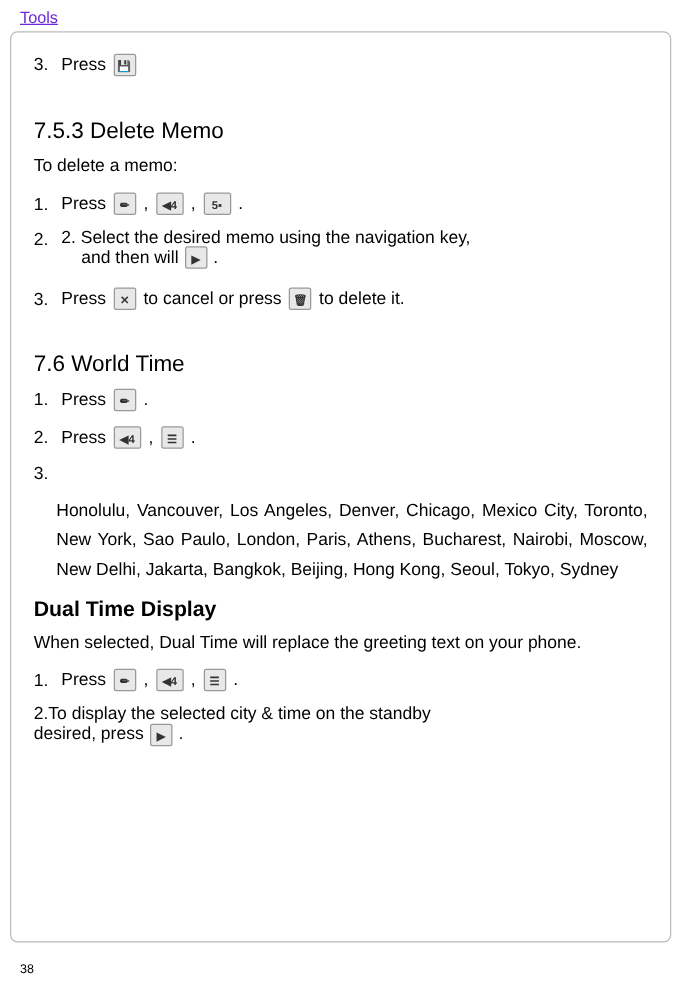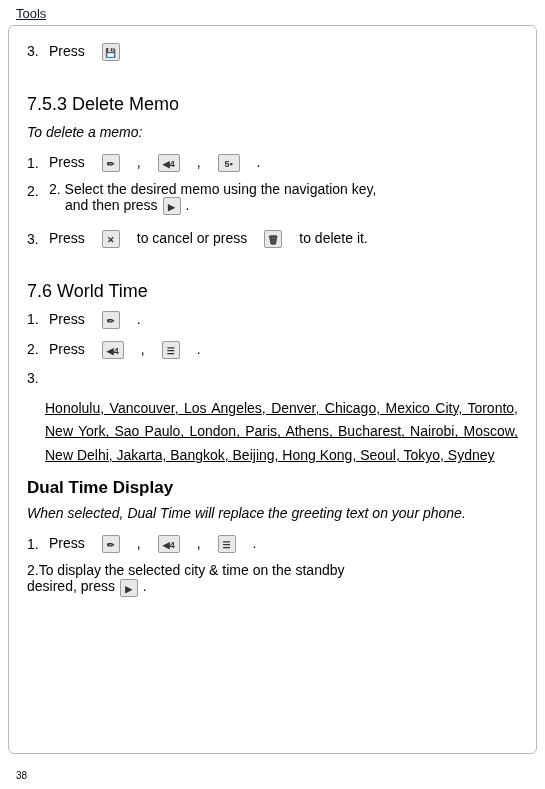--- a/index.html
+++ b/index.html
@@ -9,21 +9,21 @@
       font-family: Arial, sans-serif;
       font-size: 14px;
       color: #000;
       background: #fff;
       display: flex;
       flex-direction: column;
     }
     .header {
       padding: 6px 16px 4px 16px;
       font-size: 13px;
-      color: #0f172a;
+      color: #6d28d9;
       text-decoration: underline;
     }
     .content-border {
       margin: 0 8px 8px 8px;
       border: 1px solid #bbb;
       border-radius: 6px;
       flex: 1;
       padding: 14px 18px 14px 18px;
     }
     .step-line {
@@ -33,37 +33,36 @@
       line-height: 1.5;
     }
     .step-num {
       min-width: 22px;
       font-size: 14px;
     }
     .step-content {
       display: flex;
       align-items: center;
       flex-wrap: wrap;
-      gap: 16px;
+      gap: 5px;
       line-height: 1.7;
     }
     .section-heading {
       font-size: 18px;
       font-weight: normal;
       margin: 14px 0 6px 0;
     }
     .section-subheading {
       font-size: 17px;
       font-weight: bold;
       margin: 10px 0 4px 0;
     }
     .para {
       margin-bottom: 8px;
       line-height: 1.6;
-      font-style: italic;
     }
     .icon-btn {
       display: inline-block;
       width: 22px;
       height: 18px;
       border: 1px solid #999;
       border-radius: 2px;
       background: #e8e8e8;
       font-size: 9px;
       text-align: center;
@@ -128,21 +127,21 @@
       <span class="icon-btn">5▪</span>
       .
     </span>
   </div>
 
   <div class="multiline-step">
     <span class="step-num">2.</span>
     <div>
       <span>2.  Select the desired memo using the navigation key,</span><br>
       <span style="padding-left:16px;">
-        <span>and then press</span>
+        <span>and then will</span>
         <span class="icon-btn icon-btn-narrow">▶</span>
         .
       </span>
     </div>
   </div>
 
   <div style="height:6px;"></div>
 
   <div class="step-line">
     <span class="step-num">3.</span>
@@ -176,21 +175,21 @@
       ,
       <span class="icon-btn icon-btn-narrow">☰</span>
       .
     </span>
   </div>
 
   <div class="step-line">
     <span class="step-num">3.</span>
   </div>
 
-  <div class="city-list" style="padding-left: 18px; text-align: justify; line-height: 1.7; text-decoration: underline;">Honolulu, Vancouver, Los Angeles, Denver, Chicago, Mexico City, Toronto, New York, Sao Paulo, London, Paris, Athens, Bucharest, Nairobi, Moscow, New Delhi, Jakarta, Bangkok, Beijing, Hong Kong, Seoul, Tokyo, Sydney</div>
+  <div class="city-list" style="padding-left: 18px; text-align: justify; line-height: 1.7;">Honolulu, Vancouver, Los Angeles, Denver, Chicago, Mexico City, Toronto, New York, Sao Paulo, London, Paris, Athens, Bucharest, Nairobi, Moscow, New Delhi, Jakarta, Bangkok, Beijing, Hong Kong, Seoul, Tokyo, Sydney</div>
 
   <div class="section-subheading">Dual Time Display</div>
   <div class="para">When selected, Dual Time will replace the greeting text on your phone.</div>
 
   <div class="step-line">
     <span class="step-num">1.</span>
     <span class="step-content">
       Press
       <span class="icon-btn icon-btn-narrow">✏</span>
       ,

